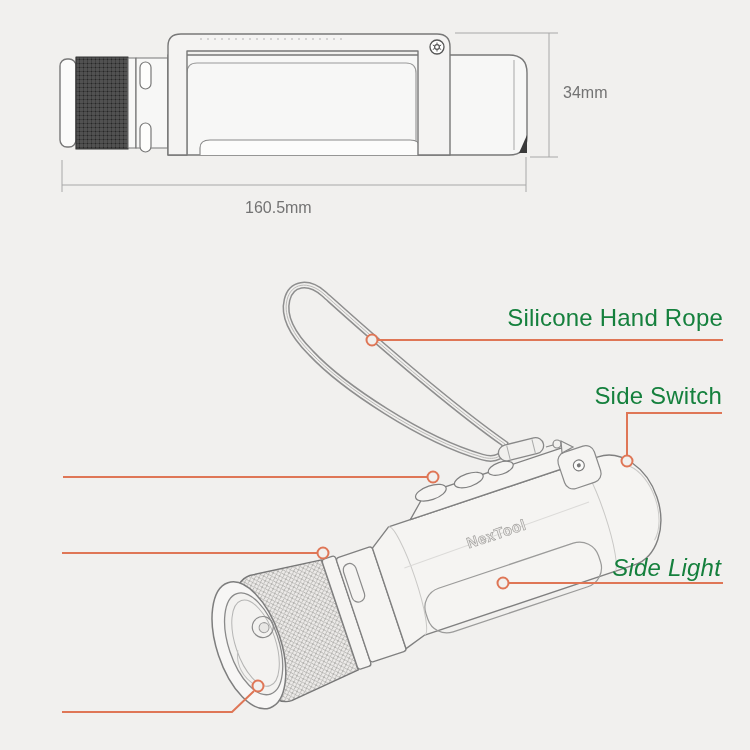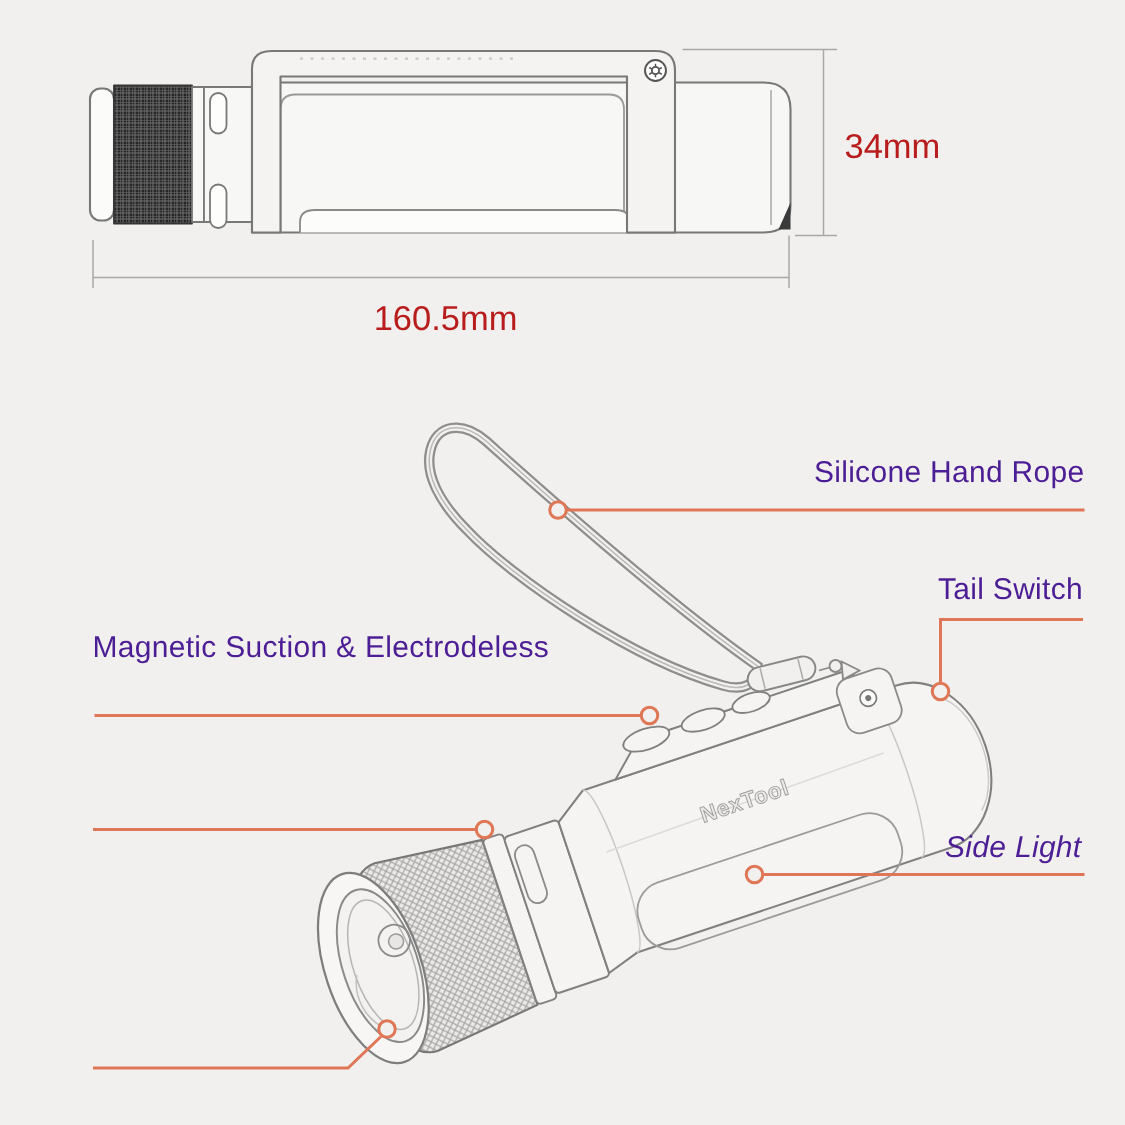--- a/index.html
+++ b/index.html
@@ -6,32 +6,32 @@
   body{
     width:750px;height:750px;
     background:#f1f0ee;
     font-family:"Liberation Sans", sans-serif;
     position:relative;overflow:hidden;
   }
   #stage{position:absolute;inset:0;width:750px;height:750px;}
   svg{position:absolute;left:0;top:0;}
   .callout{
     position:absolute;
-    font-size:20px;
-    color:#4c1d95;
+    font-size:24px;
+    color:#15803d;
     letter-spacing:.2px;
     white-space:nowrap;
   }
   .dim{
     position:absolute;
-    font-size:23px;
-    color:#b91c1c;
+    font-size:16px;
+    color:#737373;
     white-space:nowrap;
   }
-  .center{text-align:right;}
+  .center{text-align:left;}
 </style>
 </head>
 <body>
 
 <div id="stage">
 
 <svg width="750" height="750" viewBox="0 0 750 750">
   <defs>
     <pattern id="knurlDark" width="4" height="4" patternUnits="userSpaceOnUse">
       <rect width="4" height="4" fill="#262626"></rect>
@@ -159,23 +159,22 @@
     <circle cx="258" cy="686" r="5.5" fill="#f1f0ee"></circle>
   </g>
 </svg>
 
 <div class="dim center" style="left:245px;top:199px;width:100px;">160.5mm</div>
 
 <div class="dim" style="left:563px;top:84px;">34mm</div>
 
 <div class="callout" style="right:27px;top:304px;">Silicone Hand Rope</div>
 
-<div class="callout" style="right:28px;top:382px;">Tail Switch</div>
+<div class="callout" style="right:28px;top:382px;">Side Switch</div>
 
 <div class="callout center" style="left:58px;top:416px;width:308px;line-height:32px;">
-  <div>Magnetic Suction &amp; Electrodeless</div>
 </div>
 
 
 <div class="callout" style="right:29px;top:554px;font-style:italic;">Side Light</div>
 
 
 </div>
 
 </body></html>

